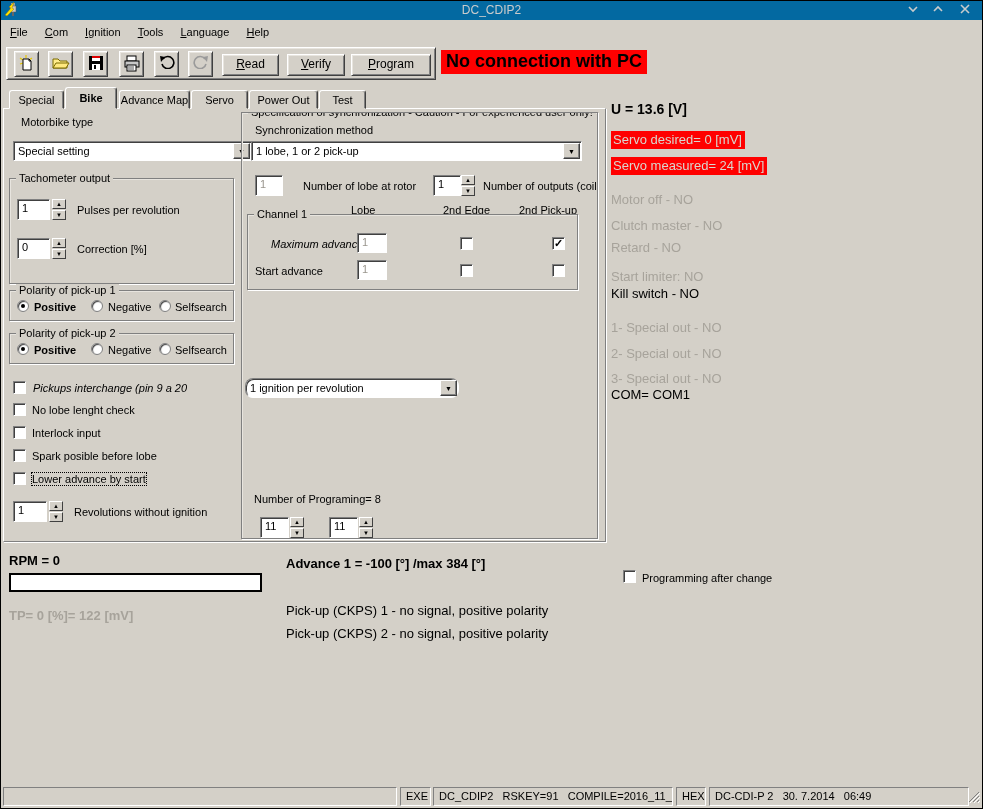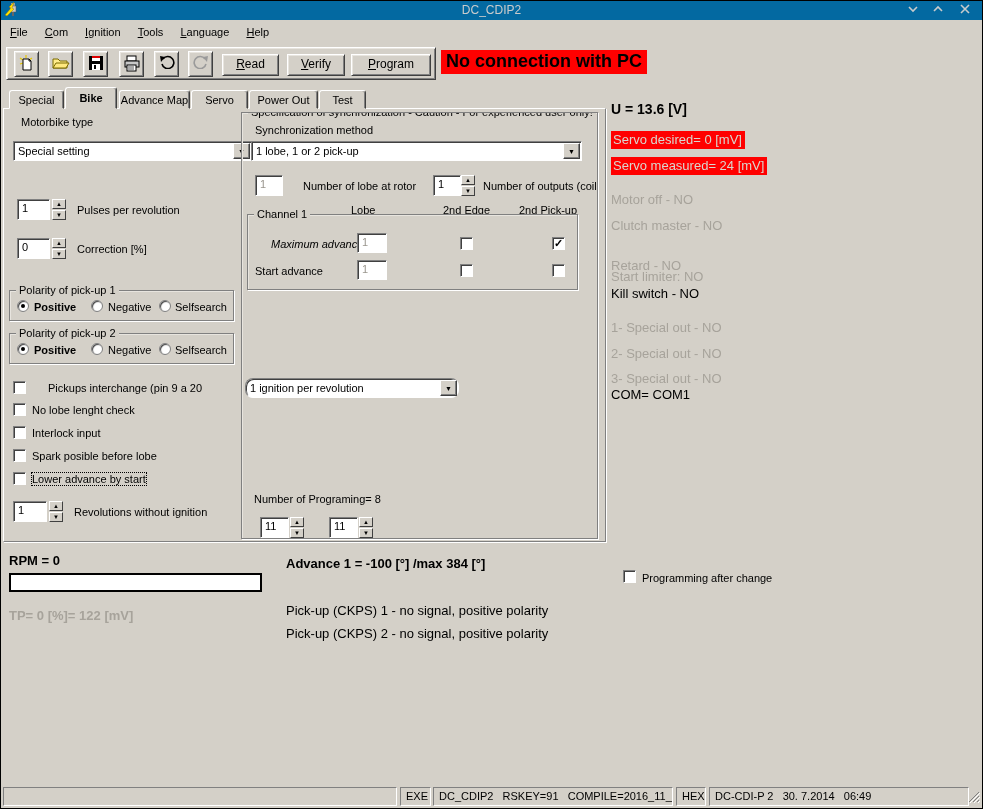--- a/index.html
+++ b/index.html
@@ -184,20 +184,23 @@
   <div class="tab" style="left:248px;width:69px;">Power Out</div>
   <div class="tab" style="left:318px;width:47px;">Test</div>
   <div class="tabpage"></div>
 
   <div class="lbl" style="left:20px;top:115px;">Motorbike type</div>
   <div class="dd" style="left:12px;top:140px;width:239px;">
     <span class="txt">Special setting</span>
     <span class="btn">▼</span>
   </div>
 
+  <div class="group abs" style="left:8px;top:177px;width:225px;height:106px;">
+    <span class="legend">Tachometer output</span>
+  </div>
   <div class="field" style="left:16px;top:198px;width:33px;height:21px;">1</div>
   <div class="spinbtns" style="left:51px;top:198px;">
     <div class="spb">▲</div>
     <div class="spb dn">▼</div>
   </div>
   <div class="lbl" style="left:76px;top:203px;">Pulses per revolution</div>
   <div class="field" style="left:16px;top:237px;width:33px;height:21px;">0</div>
   <div class="spinbtns" style="left:51px;top:237px;">
     <div class="spb">▲</div>
     <div class="spb dn">▼</div>
@@ -218,21 +221,21 @@
     <span class="legend">Polarity of pick-up 2</span>
   </div>
   <div class="radio on" style="left:16px;top:342px;"></div>
   <div class="lbl" style="left:33px;top:343px;font-weight:bold;">Positive</div>
   <div class="radio" style="left:90px;top:342px;"></div>
   <div class="lbl" style="left:107px;top:343px;">Negative</div>
   <div class="radio" style="left:158px;top:342px;"></div>
   <div class="lbl" style="left:174px;top:343px;">Selfsearch</div>
 
   <div class="cb" style="left:12px;top:380px;"></div>
-  <div class="lbl" style="left:47px;top:381px;">Pickups interchange (pin 9 a 20</div>
+  <div class="lbl" style="left:32px;top:381px;font-style:italic;">Pickups interchange (pin 9 a 20</div>
   <div class="cb" style="left:12px;top:402px;"></div>
   <div class="lbl" style="left:31px;top:403px;">No lobe lenght check</div>
   <div class="cb" style="left:12px;top:425px;"></div>
   <div class="lbl" style="left:31px;top:426px;">Interlock input</div>
   <div class="cb" style="left:12px;top:448px;"></div>
   <div class="lbl" style="left:31px;top:449px;">Spark posible before lobe</div>
   <div class="cb" style="left:12px;top:471px;"></div>
   <div class="lbl dotted" style="left:31px;top:472px;">Lower advance by start</div>
 
   <div class="field" style="left:12px;top:500px;width:34px;height:21px;">1</div>
@@ -290,21 +293,21 @@
   <div class="spinbtns" style="left:358px;top:516px;">
     <div class="spb">▲</div>
     <div class="spb dn">▼</div>
   </div>
 
   <div class="rline" style="top:100px;font-size:14px;font-weight:bold;">U = 13.6 [V]</div>
   <div class="rline" style="top:131px;"><span class="redtx">Servo desired= 0 [mV]</span></div>
   <div class="rline" style="top:157px;"><span class="redtx">Servo measured= 24 [mV]</span></div>
   <div class="rline dimtx" style="top:182px;">Motor off - NO</div>
   <div class="rline dimtx" style="top:208px;">Clutch master - NO</div>
-  <div class="rline dimtx" style="top:248px;text-align:right;">Retard - NO</div>
+  <div class="rline dimtx" style="top:230px;text-align:right;">Retard - NO</div>
   <div class="rline dimtx" style="top:259px;">Start limiter: NO</div>
   <div class="rline" style="top:285px;">Kill switch - NO</div>
   <div class="rline dimtx" style="top:310px;">1- Special out - NO</div>
   <div class="rline dimtx" style="top:336px;">2- Special out - NO</div>
   <div class="rline dimtx" style="top:361px;">3- Special out - NO</div>
   <div class="rline" style="top:386px;">COM= COM1</div>
 
   <div class="lbl b-bold" style="left:8px;top:552px;">RPM = 0</div>
   <div class="progress"></div>
   <div class="lbl b-bold dimtx" style="left:8px;top:598px;">TP= 0 [%]= 122 [mV]</div>

